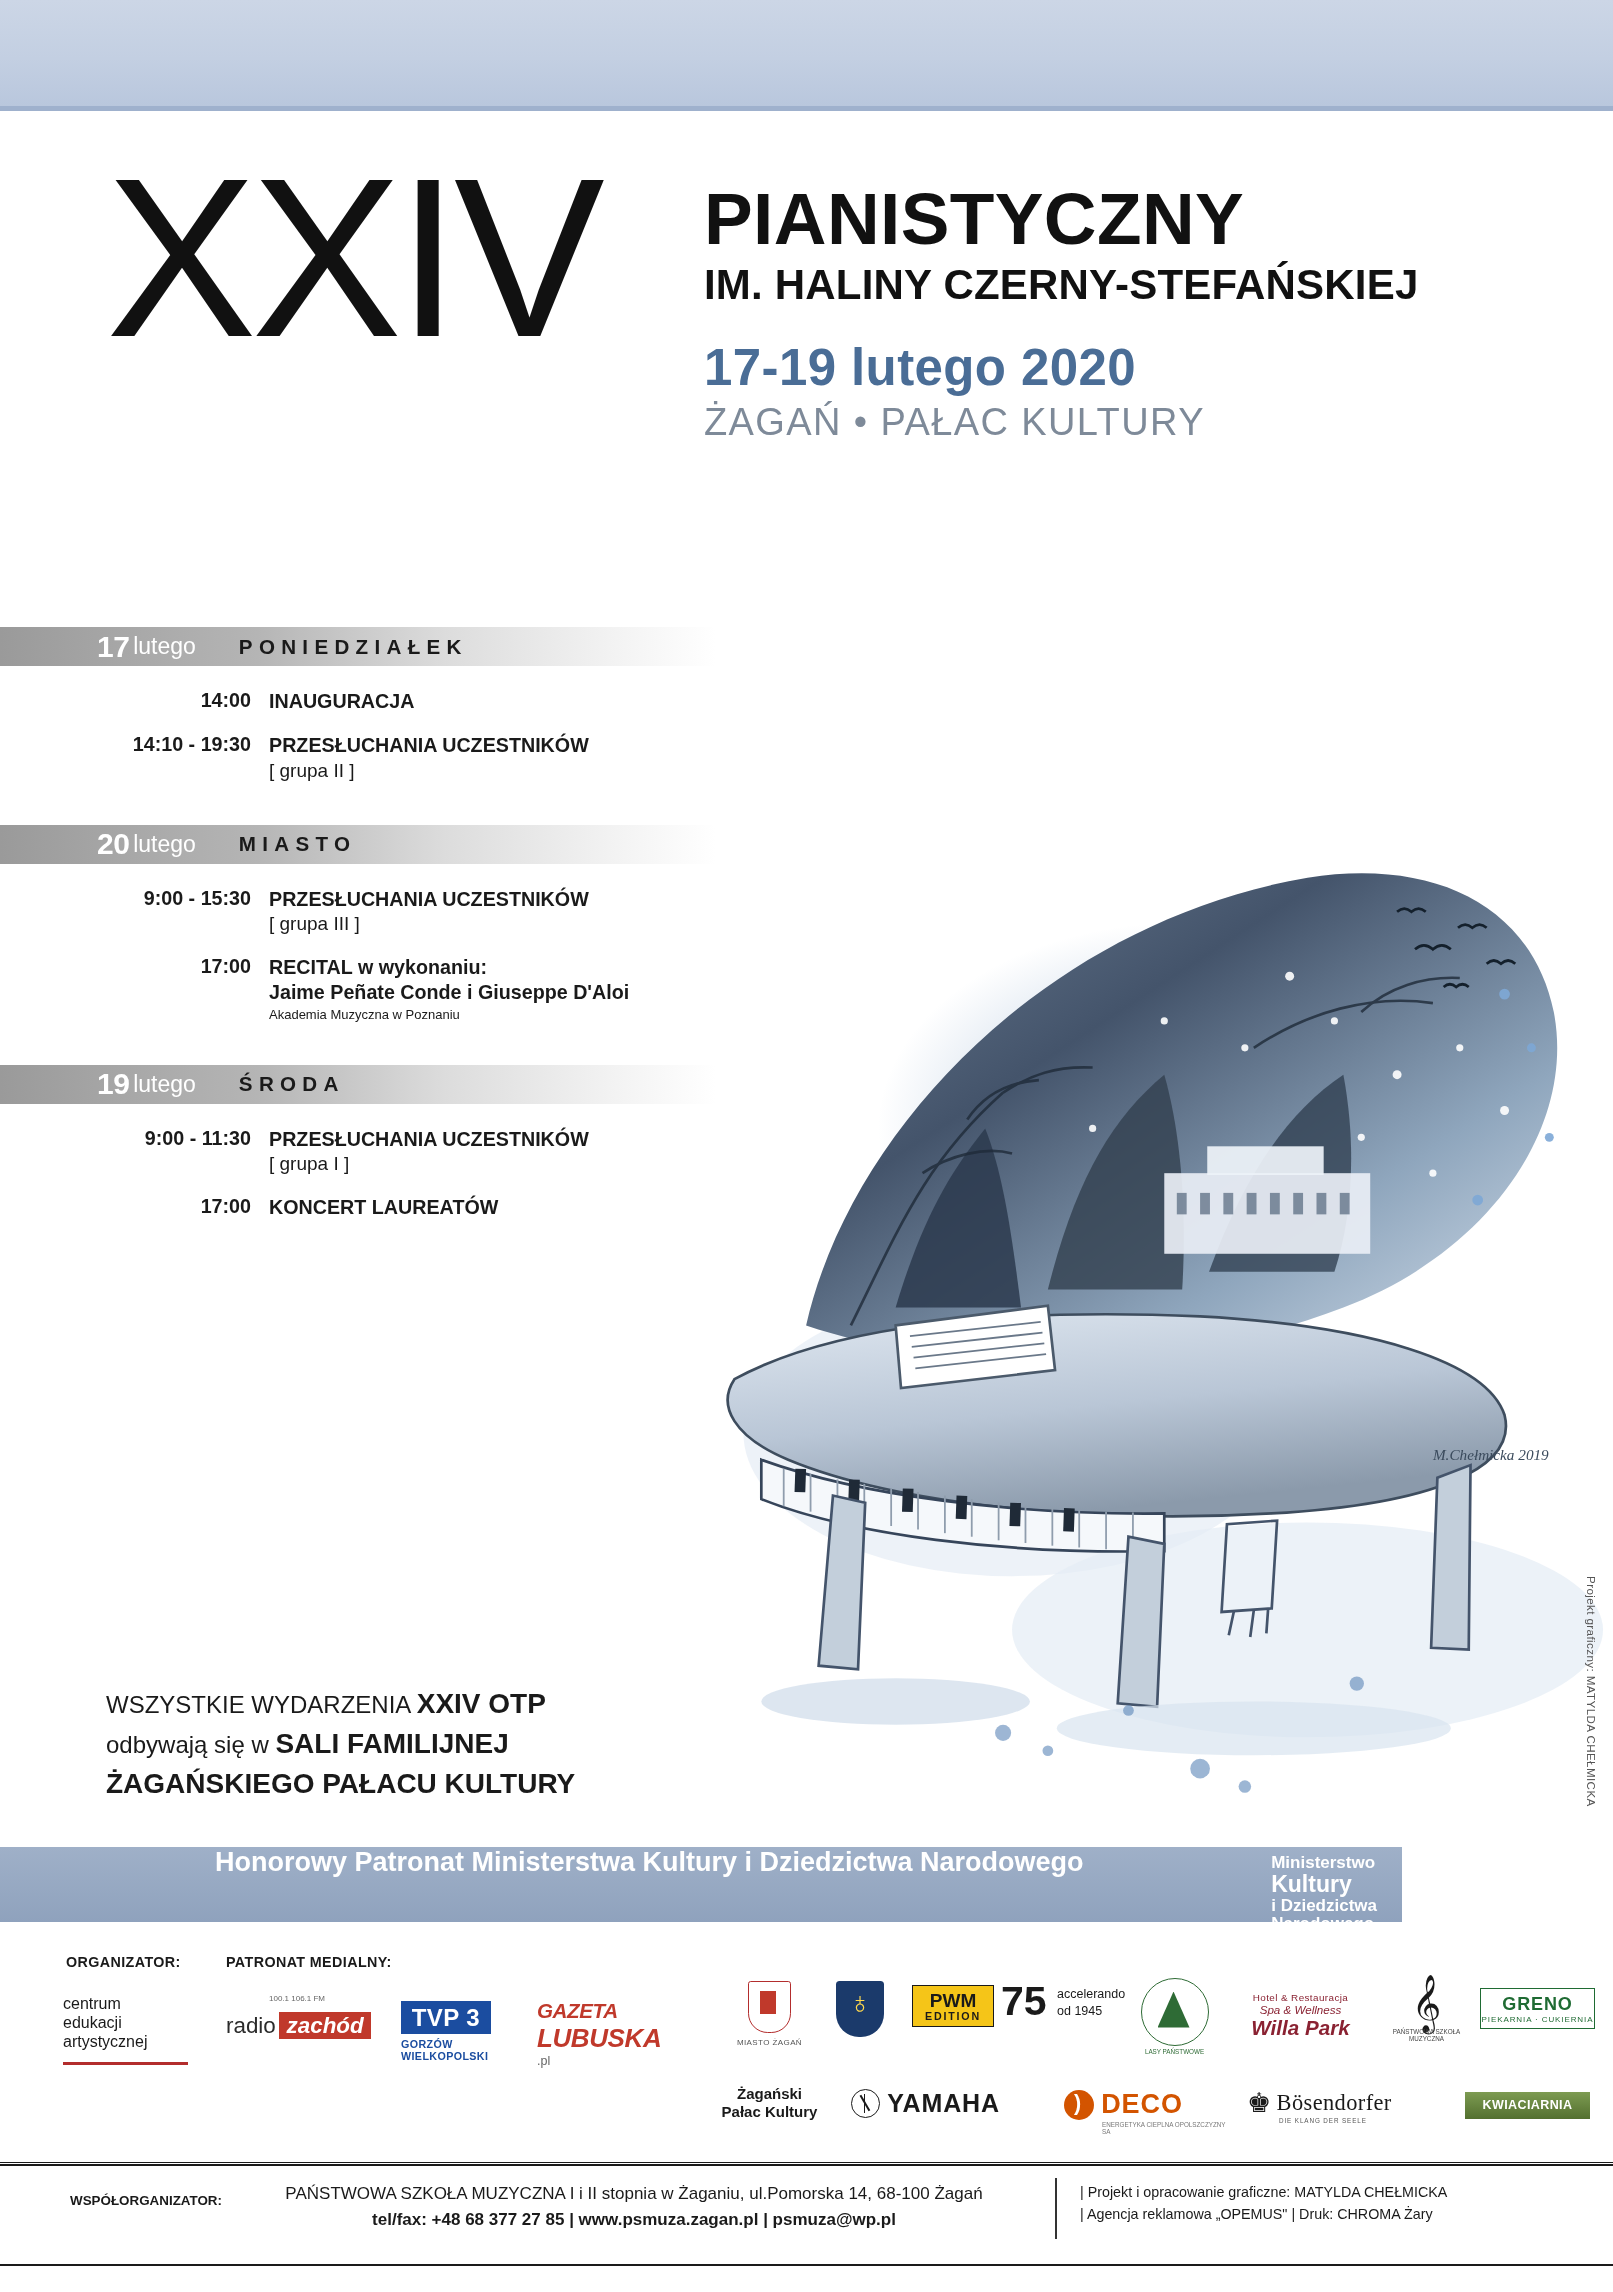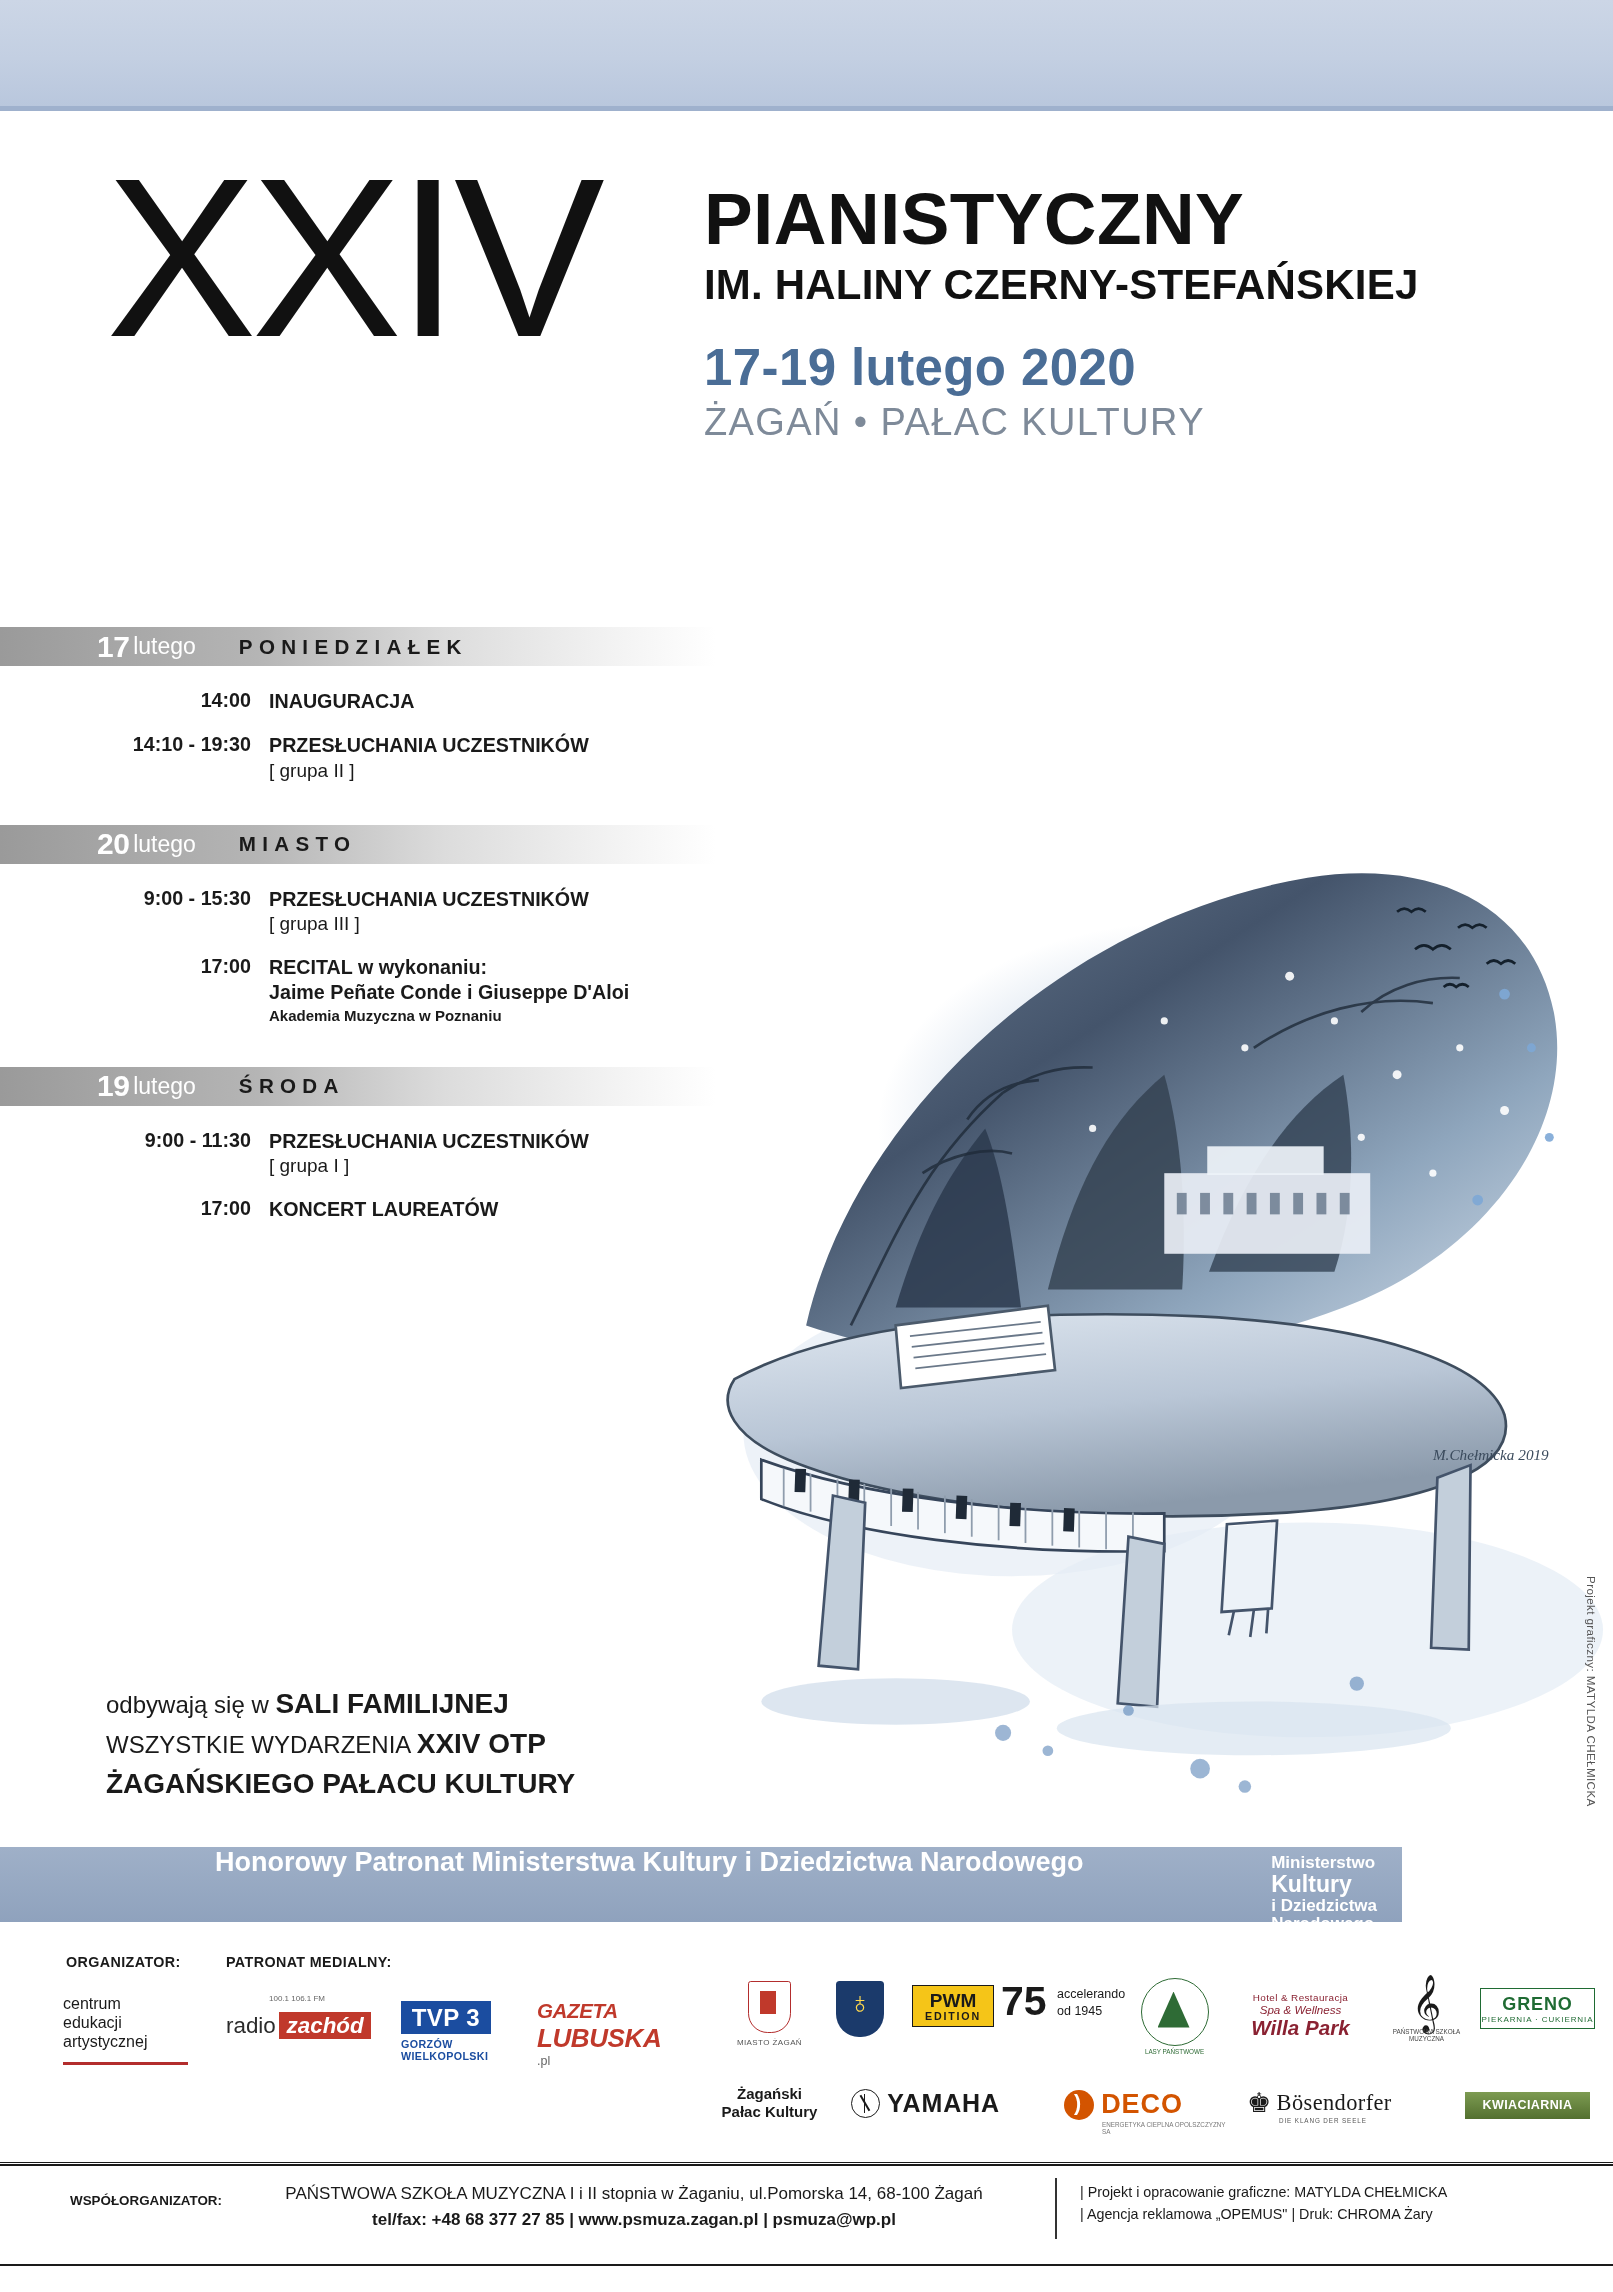--- a/index.html
+++ b/index.html
@@ -160,22 +160,22 @@
     color: #1a1a1a;
     line-height: 1.25;
   }
   .ev-sub {
     font-size: 19px;
     font-weight: 400;
     color: #1a1a1a;
     margin-top: 1.8px;
   }
   .ev-note {
-    font-size: 15px;
-    font-weight: 700;
+    font-size: 13px;
+    font-weight: 400;
     color: #1a1a1a;
     margin-top: 2.7px;
   }
   .ev-sub2 {
     font-size: 19.7px;
     font-weight: 700;
     color: #1a1a1a;
     margin-top: 1.8px;
   }
 
@@ -688,24 +688,24 @@
         <div class="ev-body">
           <div class="ev-title">KONCERT LAUREATÓW</div>
         </div>
       </div>
     </div>
 
   </div>
 
   <div class="venue">
     <div>
+      <span>WSZYSTKIE WYDARZENIA </span><span class="b">XXIV OTP</span>
+    </div>
+    <div>
       <span>odbywają się w </span><span class="b">SALI FAMILIJNEJ</span>
-    </div>
-    <div>
-      <span>WSZYSTKIE WYDARZENIA </span><span class="b">XXIV OTP</span>
     </div>
     <div class="big">ŻAGAŃSKIEGO PAŁACU KULTURY</div>
   </div>
 
   <div class="patronage">
     <div class="patronage-text">Honorowy Patronat Ministerstwa Kultury i Dziedzictwa Narodowego</div>
     <div class="ministry-logo">
       <div class="m1">Ministerstwo</div>
       <div class="m2">Kultury</div>
       <div class="m3">i Dziedzictwa</div>

